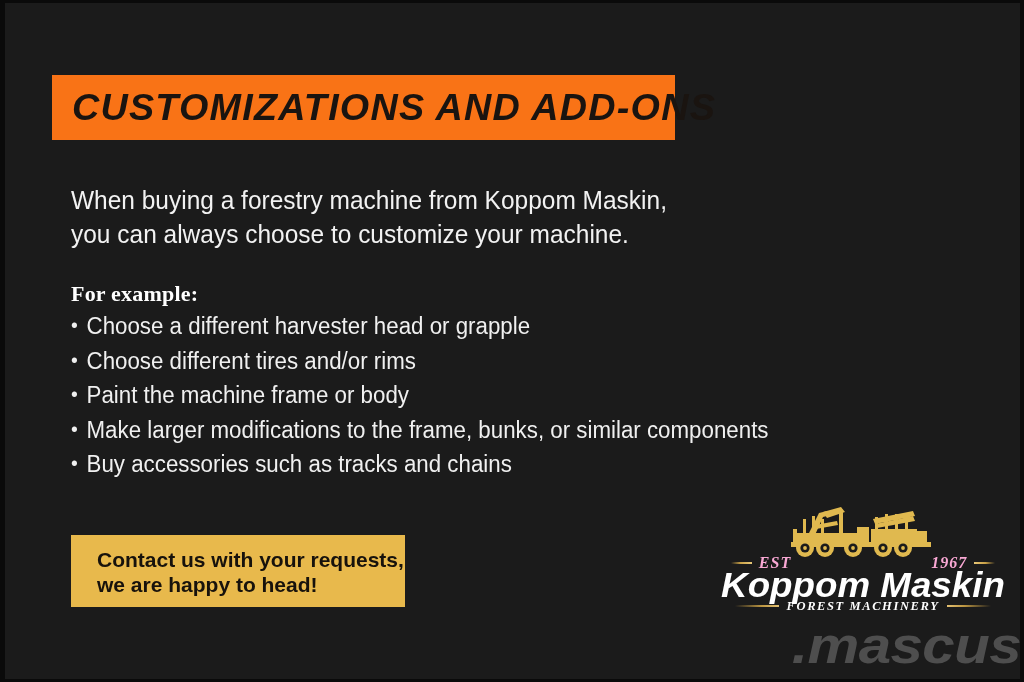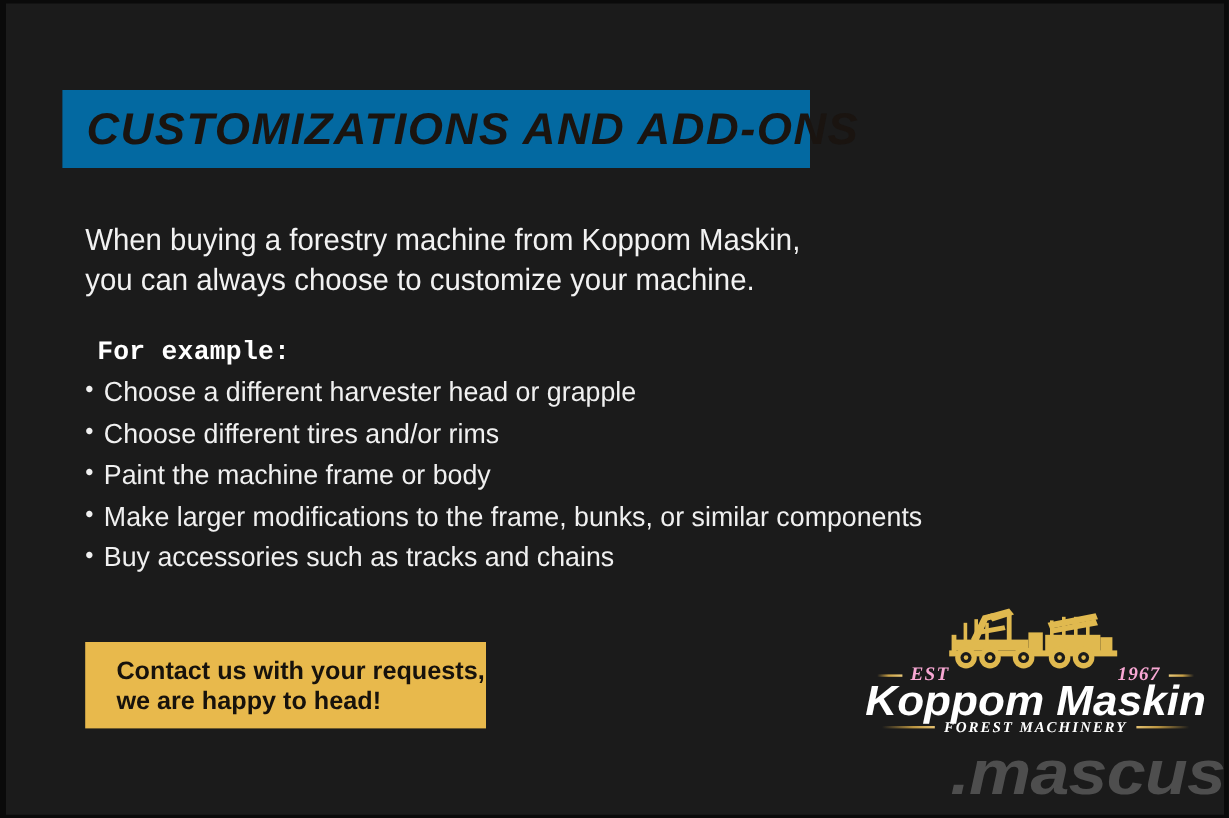--- a/index.html
+++ b/index.html
@@ -21,21 +21,21 @@
     font-family: "Liberation Sans", sans-serif;
   }
 
   
   .title-banner {
     position: absolute;
     left: 47px;
     top: 72px;
     width: 623px;
     height: 65px;
-    background: #0369a1;
+    background: #f97316;
     display: flex;
     align-items: center;
     box-sizing: border-box;
     padding-left: 20px;
   }
   .title-text {
     font-family: "Liberation Sans Narrow", "Liberation Sans", sans-serif;
     font-weight: bold;
     font-style: italic;
     font-size: 37px;
@@ -56,26 +56,26 @@
     font-size: 25.5px;
     line-height: 34px;
     font-family: "Liberation Sans Narrow", "Liberation Sans", sans-serif;
     transform: scaleX(0.96);
     transform-origin: left top;
   }
   .intro div { white-space: nowrap; }
 
   .for-example {
     position: absolute;
-    left: 76px;
+    left: 66px;
     top: 278px;
     color: #ffffff;
     font-size: 22px;
     font-weight: bold;
-    font-family: Liberation Mono, monospace;
+    font-family: Liberation Serif, serif;
     letter-spacing: 0.2px;
   }
 
   
   .bullets {
     position: absolute;
     left: 66px;
     top: 308px;
     width: 760px;
     list-style: none;

